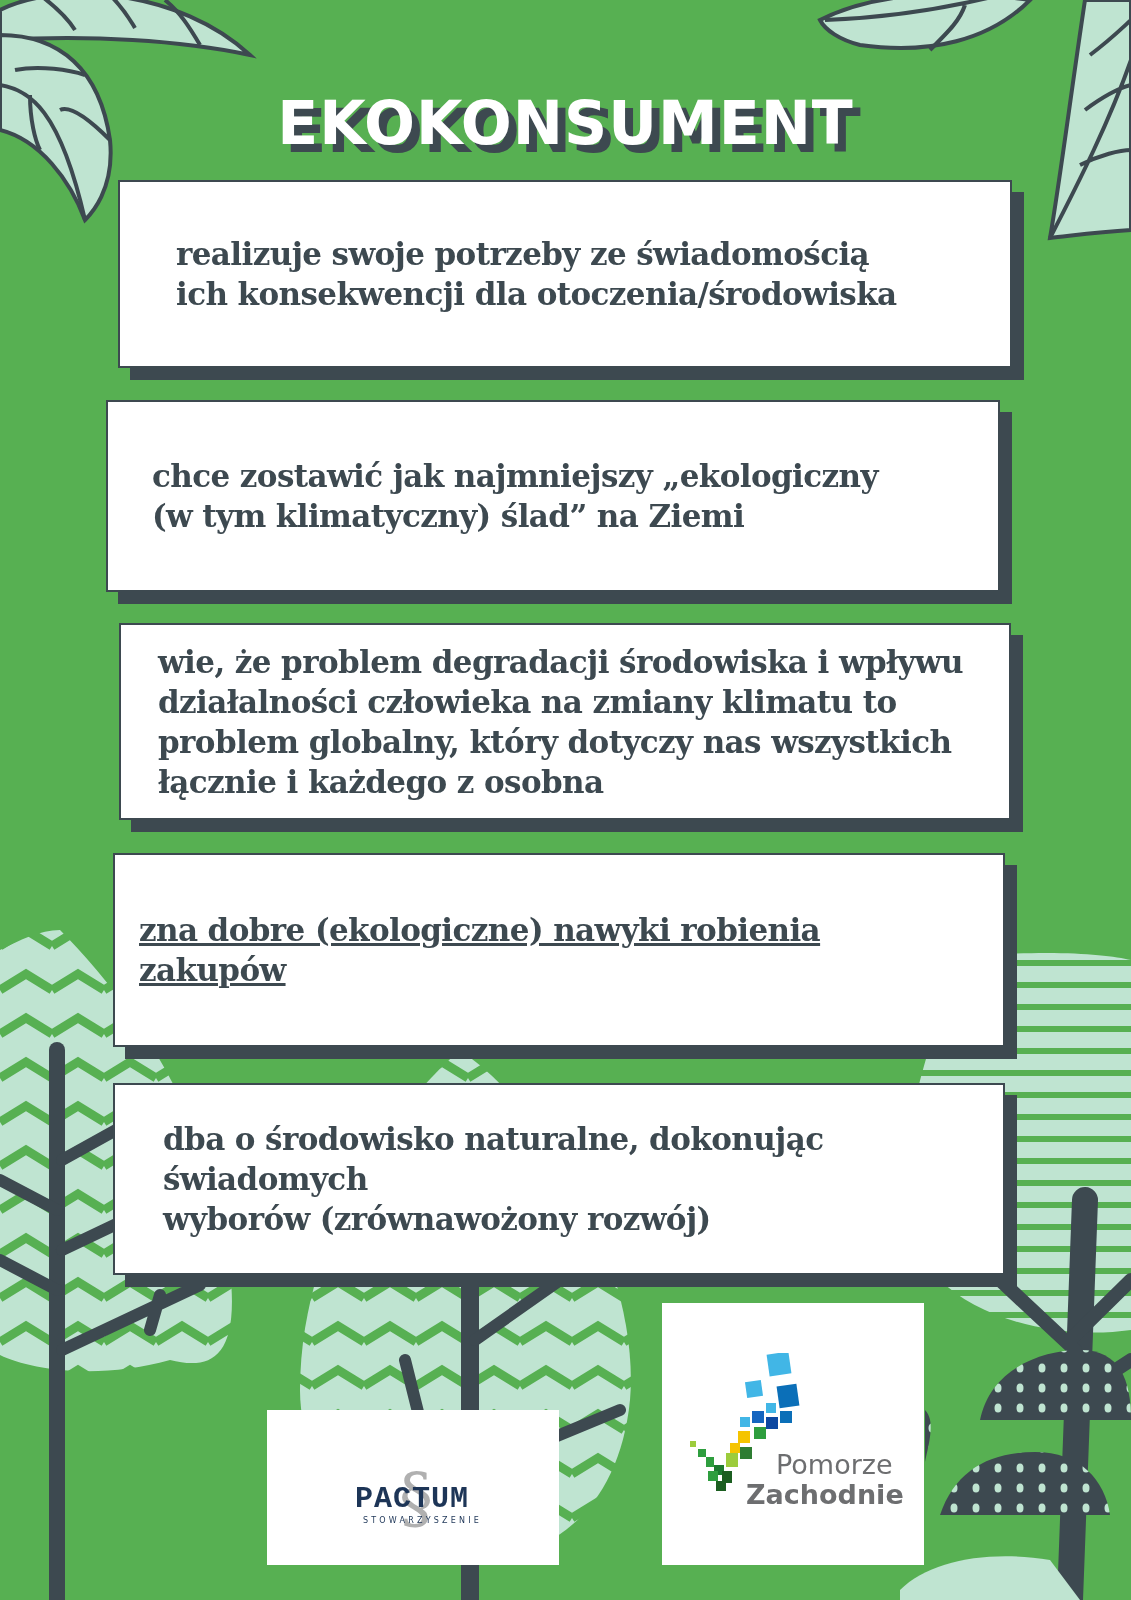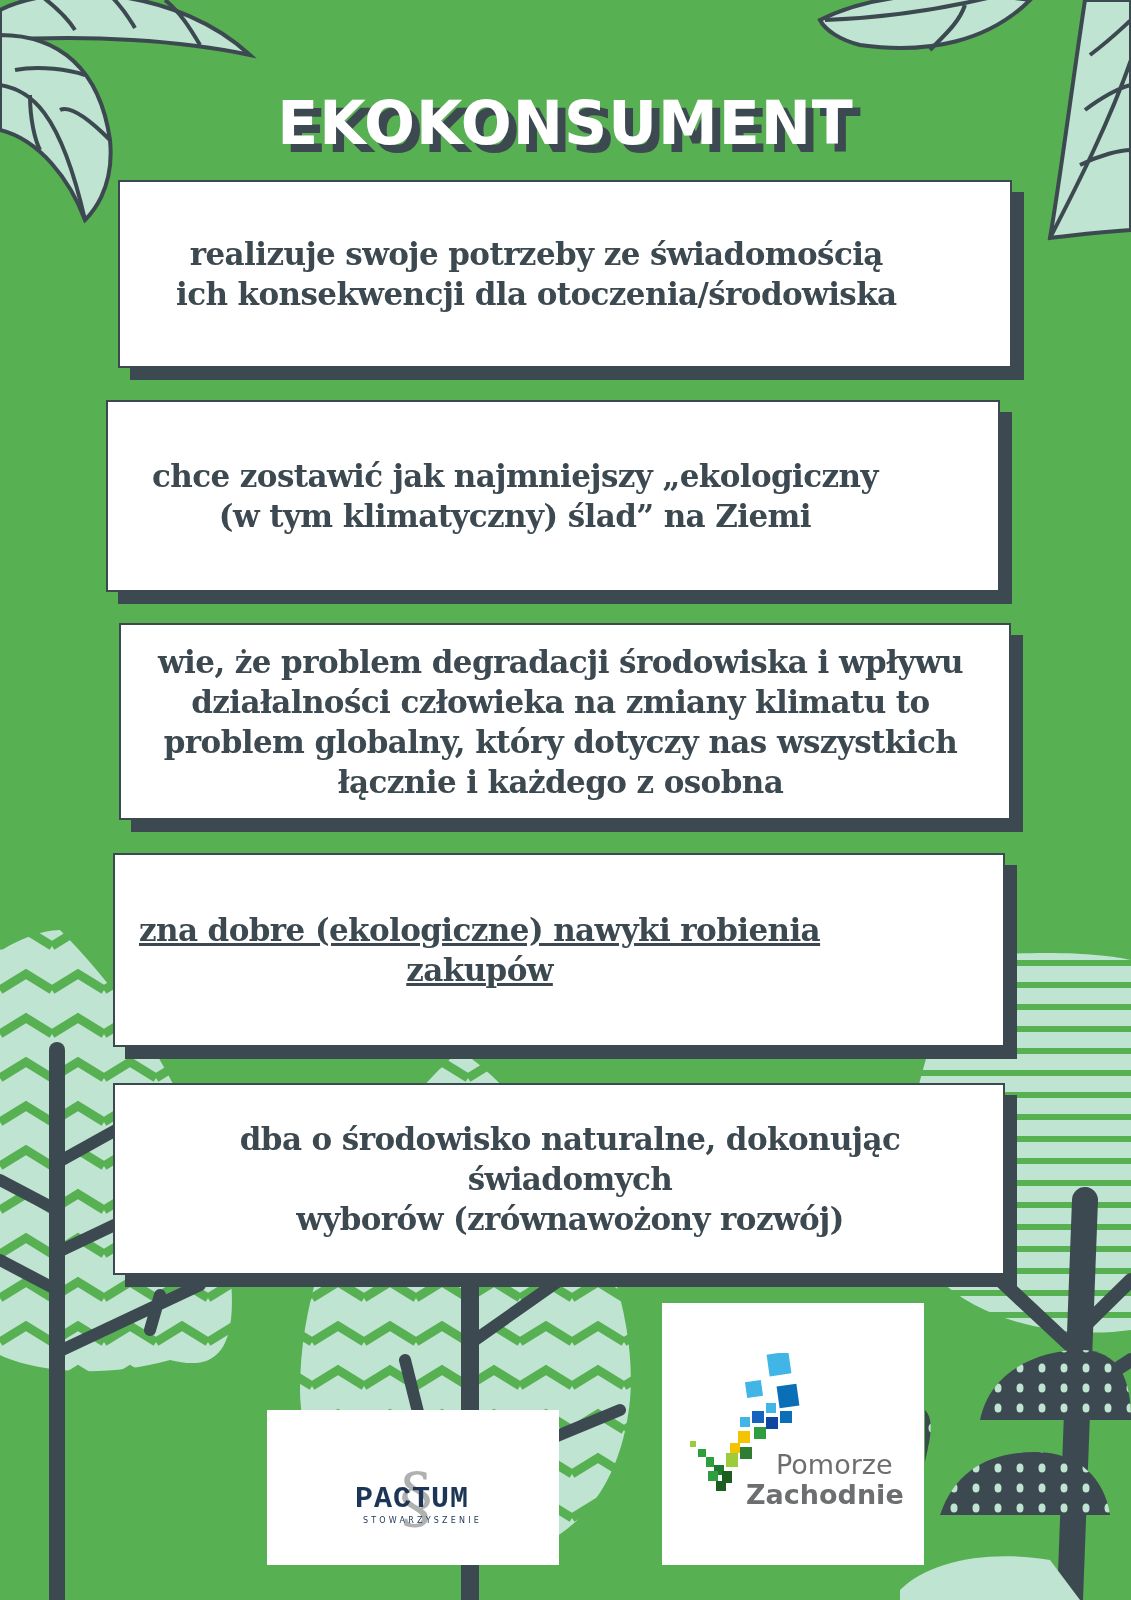--- a/index.html
+++ b/index.html
@@ -6,21 +6,21 @@
   body { width:1131px; height:1600px; position:relative; overflow:hidden; background:#57b052; font-family:"DejaVu Serif", serif; }
   .bg { position:absolute; left:0; top:0; width:1131px; height:1600px; }
   .title {
     position:absolute; left:0; top:68px; width:1131px; text-align:center;
     font-family:"DejaVu Sans", sans-serif; font-weight:bold; font-size:60px; letter-spacing:1px;
     color:#ffffff; text-shadow:8px 8px 0 #3d4950; line-height:110px;
   }
   .card {
     position:absolute; background:#ffffff; border:2px solid #3d4950;
     box-shadow:12px 12px 0 #3d4950; box-sizing:border-box;
-    display:flex; align-items:center;text-align:center;
+    display:flex; align-items:center;
   }
   .card-text {
     color:#3d4950; font-family:"DejaVu Serif", serif; font-weight:bold;
     font-size:31px; line-height:40px; white-space:pre-line; letter-spacing:-0.6px;
   }
   .logo-box { position:absolute; background:#ffffff; }
   .pactum-word { position:absolute; left:88px; top:72px; font-family:Liberation Mono, monospace; font-weight:bold; font-size:30px; color:#1d3557; letter-spacing:1px; }
   .pactum-sub { position:absolute; left:96px; top:106px; font-family:"DejaVu Sans", sans-serif; font-size:8px; color:#1d3557; letter-spacing:3.2px; }
   .pactum-para { position:absolute; left:132px; top:48px; font-family:"DejaVu Serif", serif; font-size:68px; color:#b0b0b0; }
   .pz-l1 { position:absolute; left:114px; top:146px; font-family:"DejaVu Sans", sans-serif; font-size:27px; color:#6d6e70; }
@@ -95,21 +95,21 @@
 problem globalny, który dotyczy nas wszystkich
 łącznie i każdego z osobna</div>
 </div>
 
 <div class="card" style="left:113px; top:853px; width:892px; height:194px;">
   <div class="card-text" style="padding-left:24px;text-decoration:underline;">zna dobre (ekologiczne) nawyki robienia
 zakupów</div>
 </div>
 
 <div class="card" style="left:113px; top:1083px; width:892px; height:192px;">
-  <div class="card-text" style="padding-left:22px;">dba o środowisko naturalne, dokonując świadomych
+  <div class="card-text" style="padding-left:48px;">dba o środowisko naturalne, dokonując świadomych
 wyborów (zrównawożony rozwój)</div>
 </div>
 
 <div class="logo-box" style="left:267px; top:1410px; width:292px; height:155px;">
   <div class="pactum-para">§</div>
   <div class="pactum-word">PACTUM</div>
   <div class="pactum-sub">STOWARZYSZENIE</div>
 </div>
 
 <div class="logo-box" style="left:662px; top:1303px; width:262px; height:262px;">

